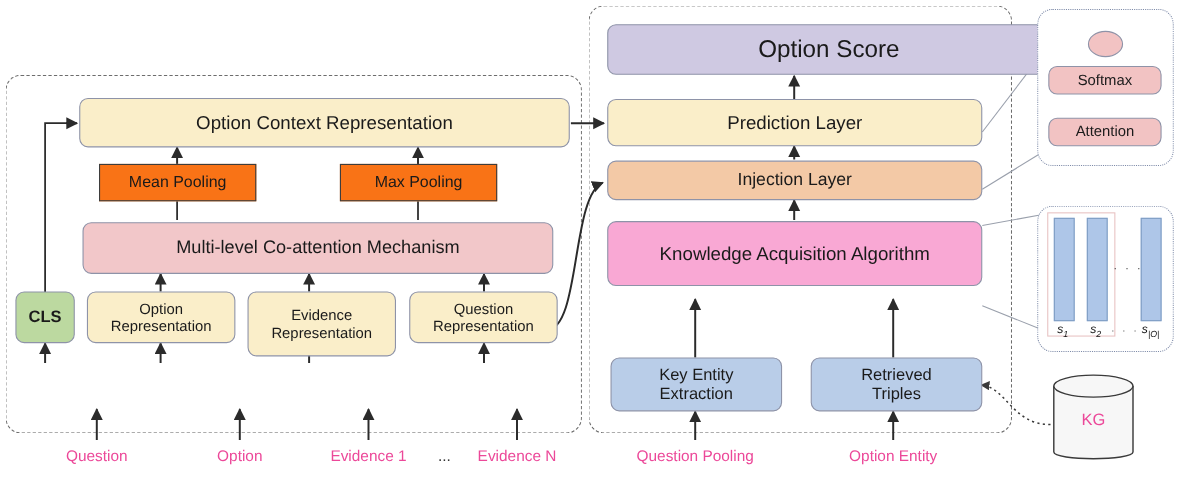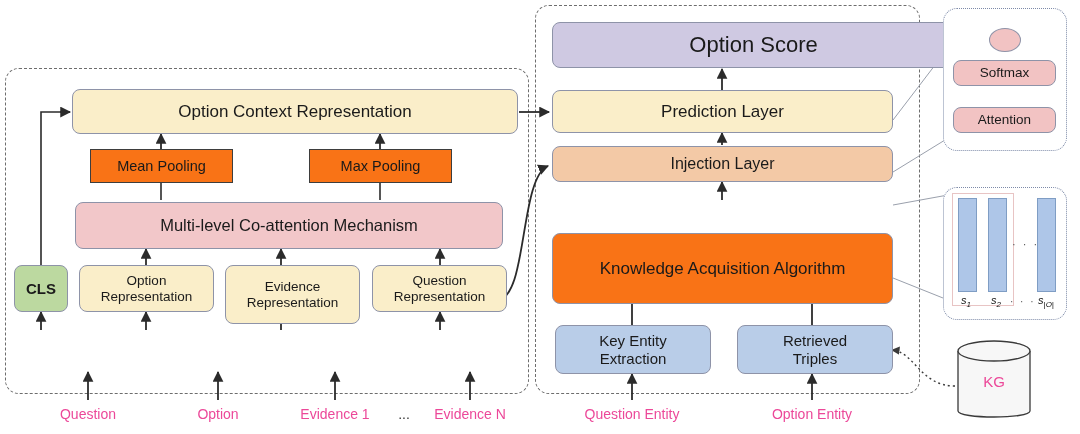--- a/index.html
+++ b/index.html
@@ -128,29 +128,29 @@
   <div class="lbl" style="left:335px;top:406px;transform:translateX(-50%);font-size:14px;">Evidence 1</div>
   <div class="lbl" style="left:404px;top:406px;transform:translateX(-50%);font-size:14px;color:#333;">...</div>
   <div class="lbl" style="left:470px;top:406px;transform:translateX(-50%);font-size:14px;">Evidence N</div>
 
   <div class="node rounded" style="left:552px;top:22px;width:403px;height:46px;background:#cfc9e2;font-size:22px;">Option Score</div>
 
   <div class="node rounded" style="left:552px;top:90px;width:341px;height:43px;background:#faeec9;font-size:17px;">Prediction Layer</div>
 
   <div class="node rounded" style="left:552px;top:146px;width:341px;height:36px;background:#f3c9a6;font-size:16px;">Injection Layer</div>
 
-  <div class="node rounded" style="left:552px;top:201px;width:341px;height:71px;background:#f97316;font-size:17px;margin-top:32px;">Knowledge Acquisition Algorithm</div>
+  <div class="node rounded" style="left:552px;top:201px;width:341px;height:59px;background:#f9a8d4;font-size:17px;">Knowledge Acquisition Algorithm</div>
 
   <div class="node rounded multiline" style="left:555px;top:325px;width:156px;height:49px;background:#b9cde8;font-size:15px;white-space:pre-line;">Key Entity
 Extraction</div>
 
   <div class="node rounded multiline" style="left:737px;top:325px;width:156px;height:49px;background:#b9cde8;font-size:15px;white-space:pre-line;">Retrieved
 Triples</div>
 
-  <div class="lbl" style="left:632px;top:406px;transform:translateX(-50%);font-size:14px;">Question Entity</div>
+  <div class="lbl" style="left:632px;top:406px;transform:translateX(-50%);font-size:14px;">Question Pooling</div>
   <div class="lbl" style="left:812px;top:406px;transform:translateX(-50%);font-size:14px;">Option Entity</div>
 
   <div class="inset" style="left:943px;top:8px;width:124px;height:143px;"></div>
   <div style="position:absolute;left:989px;top:28px;width:30px;height:22px;border-radius:50%;
               background:#f2c3c3;border:1px solid #8e93a8;"></div>
   <div class="node rounded" style="left:953px;top:60px;width:103px;height:26px;background:#f2c3c3;font-size:13.5px;">Softmax</div>
   <div class="node rounded" style="left:953px;top:107px;width:103px;height:26px;background:#f2c3c3;font-size:13.5px;">Attention</div>
 
   <div class="inset" style="left:943px;top:187px;width:124px;height:133px;"></div>
   <div class="insetInner" style="left:952px;top:193px;width:62px;height:113px;"></div>

